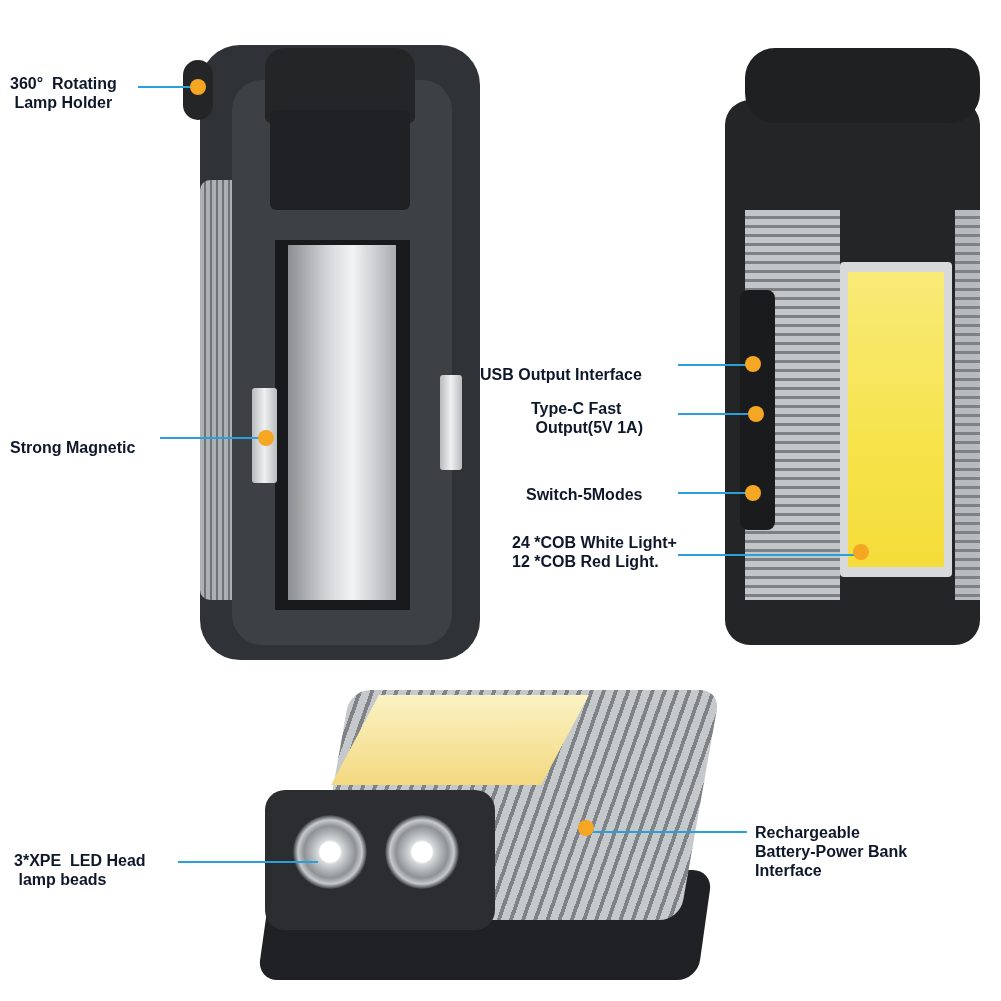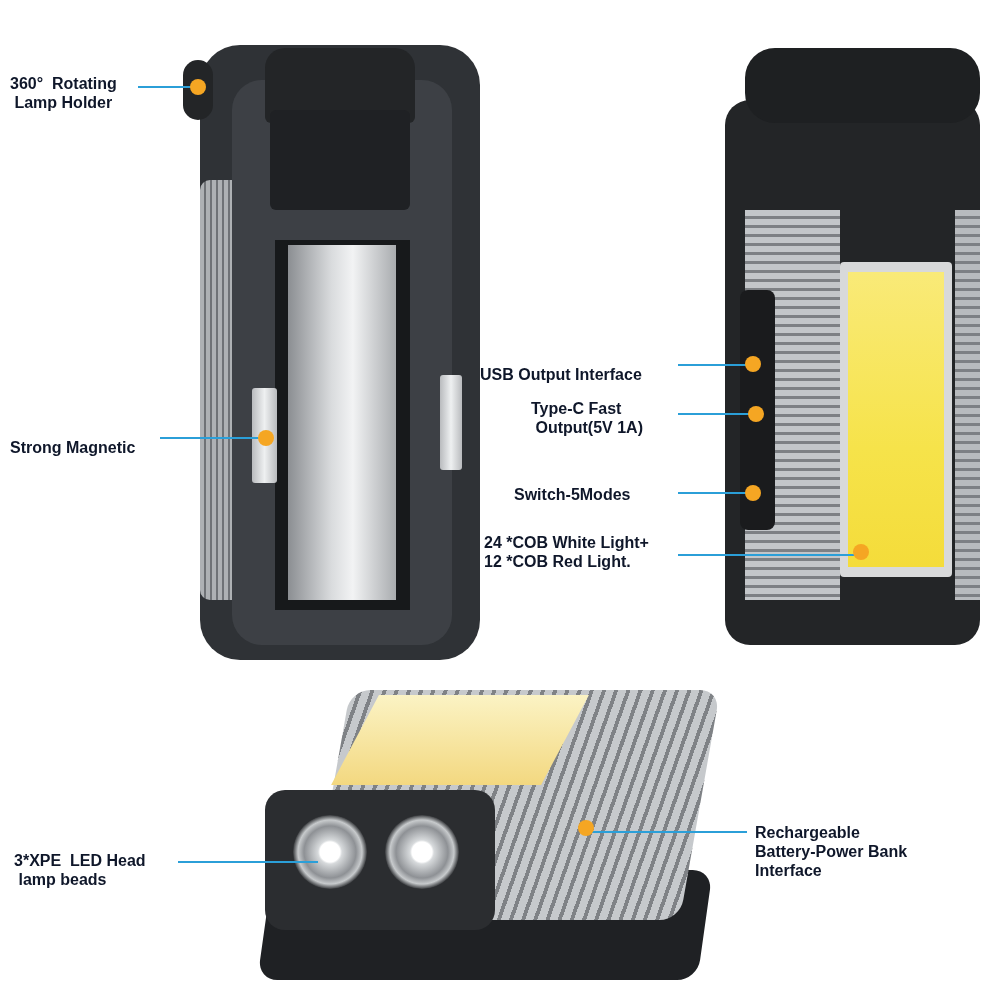--- a/index.html
+++ b/index.html
@@ -82,25 +82,25 @@
 
 <div class="label" style="left:480px;top:365px;">USB Output Interface</div>
 <div class="line" style="left:678px;top:364px;width:70px;"></div>
 <div class="dot" style="left:745px;top:356px;"></div>
 
 <div class="label" style="left:531px;top:399px;">Type-C Fast
  Output(5V 1A)</div>
 <div class="line" style="left:678px;top:413px;width:72px;"></div>
 <div class="dot" style="left:748px;top:406px;"></div>
 
-<div class="label" style="left:514px;top:485px;">Switch-5Modes</div>
+<div class="label" style="left:526px;top:485px;">Switch-5Modes</div>
 <div class="line" style="left:678px;top:492px;width:70px;"></div>
 <div class="dot" style="left:745px;top:485px;"></div>
 
-<div class="label" style="left:484px;top:533px;">24 *COB White Light+
+<div class="label" style="left:512px;top:533px;">24 *COB White Light+
 12 *COB Red Light.</div>
 <div class="line" style="left:678px;top:554px;width:180px;"></div>
 <div class="dot" style="left:853px;top:544px;"></div>
 
 <div class="label" style="left:14px;top:851px;">3*XPE  LED Head
  lamp beads</div>
 <div class="line" style="left:178px;top:861px;width:140px;"></div>
 
 <div class="label" style="left:755px;top:823px;">Rechargeable
 Battery-Power Bank

